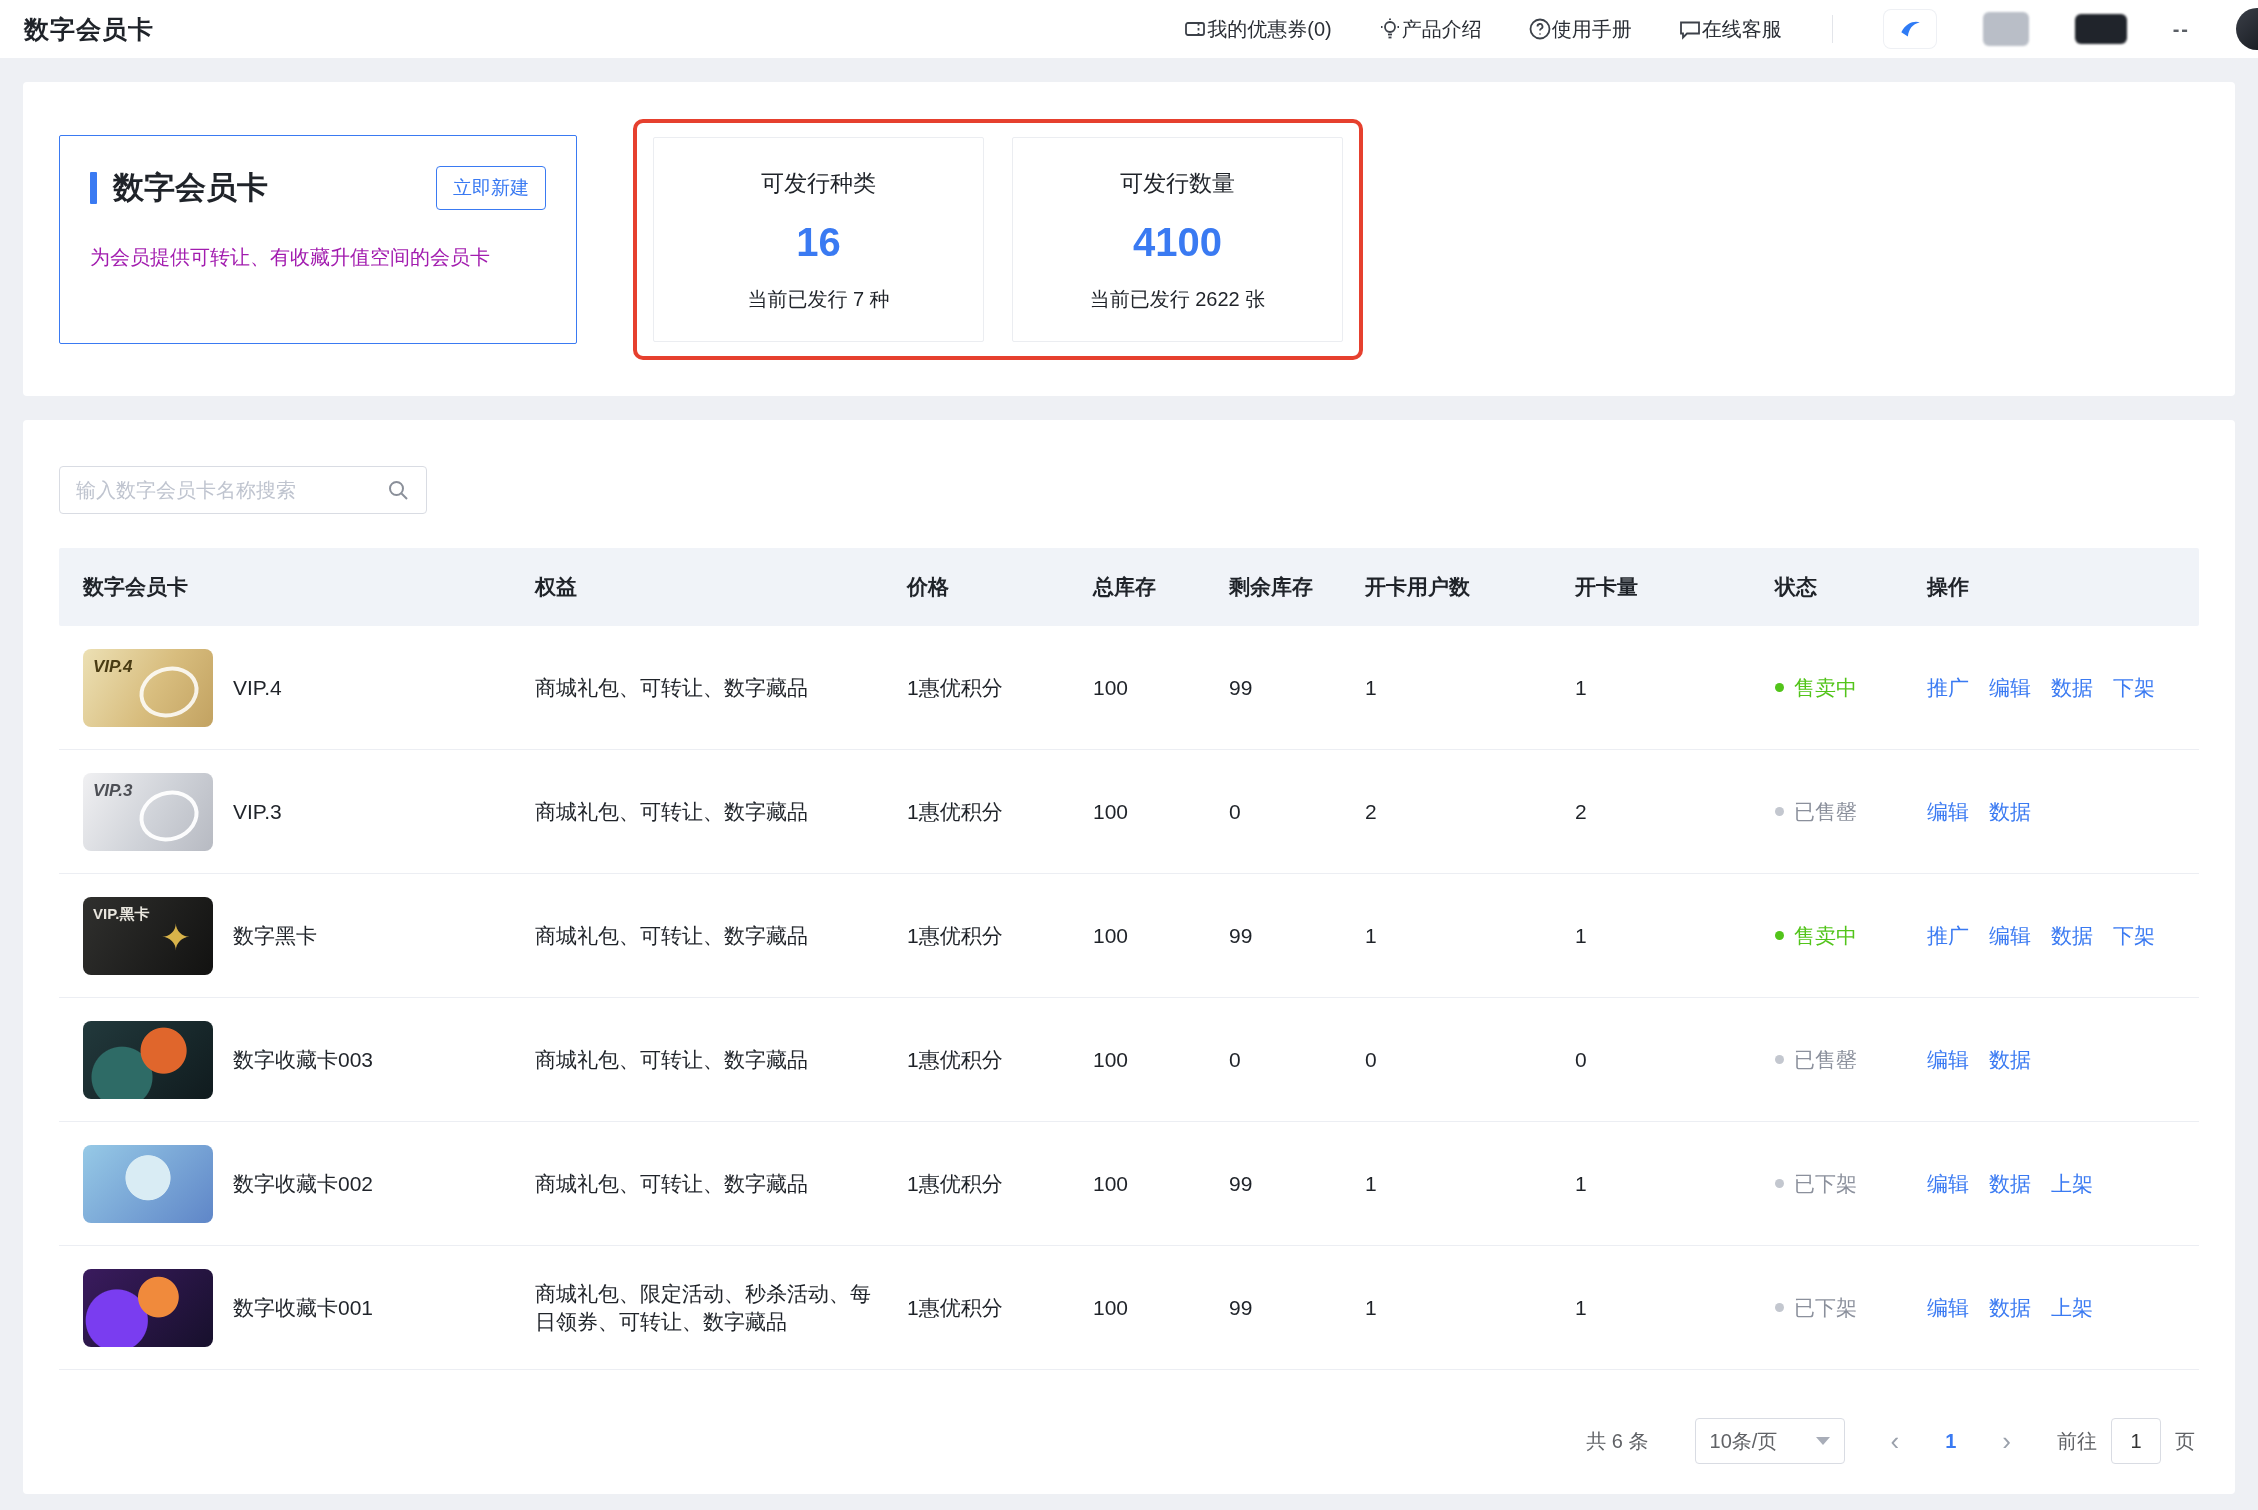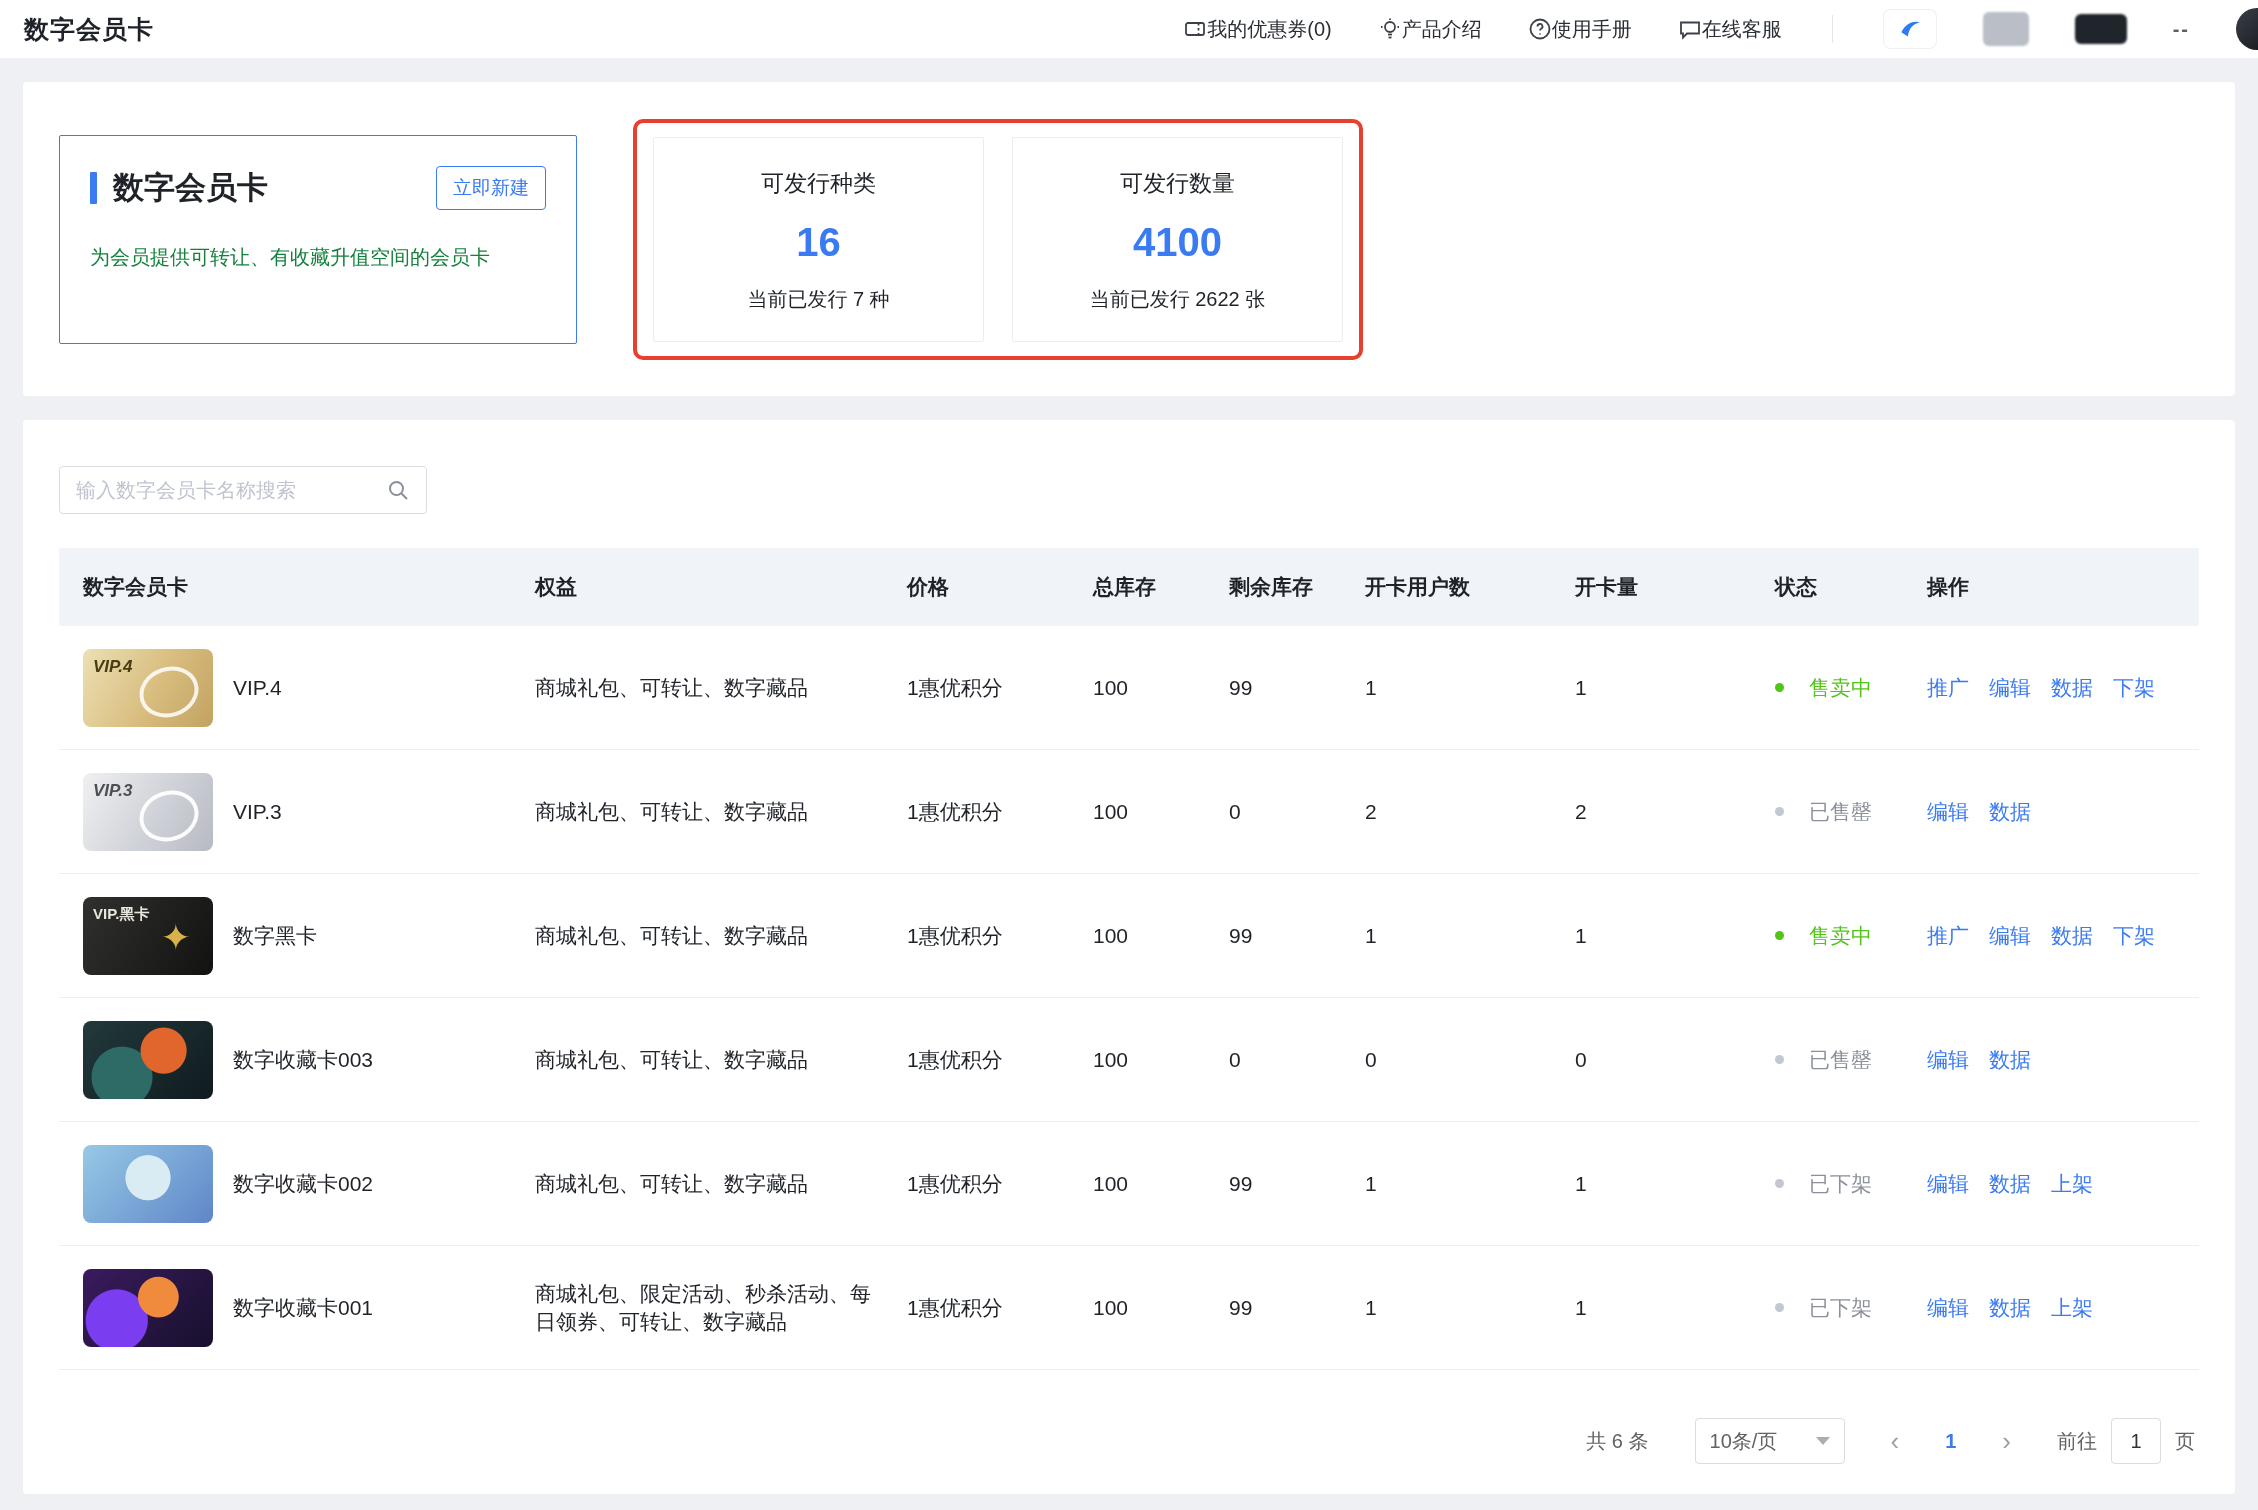--- a/index.html
+++ b/index.html
@@ -41,21 +41,21 @@
     padding: 30px 30px;
   }
   .info-title-row { display: flex; align-items: center; }
   .accent-bar { width: 7px; height: 32px; background: #3a7af2; margin-right: 16px; border-radius: 1px; }
   .info-title { font-size: 31px; font-weight: 700; }
   .create-btn {
     margin-left: auto; border: 1px solid #3a7af2; color: #3a7af2; background: #fff;
     font-size: 19px; padding: 8px 16px; border-radius: 4px; cursor: pointer;
     font-family: inherit;
   }
-  .info-sub { margin-top: 34px; font-size: 20px; color: #15803d; }
+  .info-sub { margin-top: 34px; font-size: 20px; color: #a21caf; }
 
   .highlight-box {
     border: 4px solid #e6402e; border-radius: 10px;
     padding: 14px 16px; display: flex; gap: 28px; align-items: center;
   }
   .stat-card {
     width: 331px; height: 205px; background: #fff; border: 1px solid #ebedf1; border-radius: 2px;
     display: flex; flex-direction: column; align-items: center; justify-content: space-between;
     padding: 30px 8px 28px;
   }
@@ -112,21 +112,21 @@
     radial-gradient(circle at 30% 72%, #2e6b66 0 28%, rgba(0,0,0,0) 29%),
     linear-gradient(135deg, #22393c, #101b1e); }
   .thumb-art2 { background:
     radial-gradient(circle at 50% 42%, #d9ecf4 0 28%, rgba(0,0,0,0) 29%),
     linear-gradient(135deg, #96c9e6, #5f86c8); }
   .thumb-art1 { background:
     radial-gradient(circle at 58% 36%, #f08a3c 0 22%, rgba(0,0,0,0) 23%),
     radial-gradient(circle at 26% 66%, #7a3df0 0 28%, rgba(0,0,0,0) 29%),
     linear-gradient(135deg, #3a1b5e, #17102c); }
 
-  .status-cell { display: flex; align-items: center; gap: 25px; }
+  .status-cell { display: flex; align-items: center; gap: 10px; }
   .dot { width: 9px; height: 9px; border-radius: 50%; flex-shrink: 0; }
   .status-selling .dot { background: #52c41a; }
   .status-selling .status-text { color: #52c41a; }
   .status-inactive .dot { background: #c3c7cf; }
   .status-inactive .status-text { color: #8b909c; }
 
   .actions-cell a { color: #3a7af2; text-decoration: none; margin-right: 20px; cursor: pointer; white-space: nowrap; }
 
   
   .pagination {

